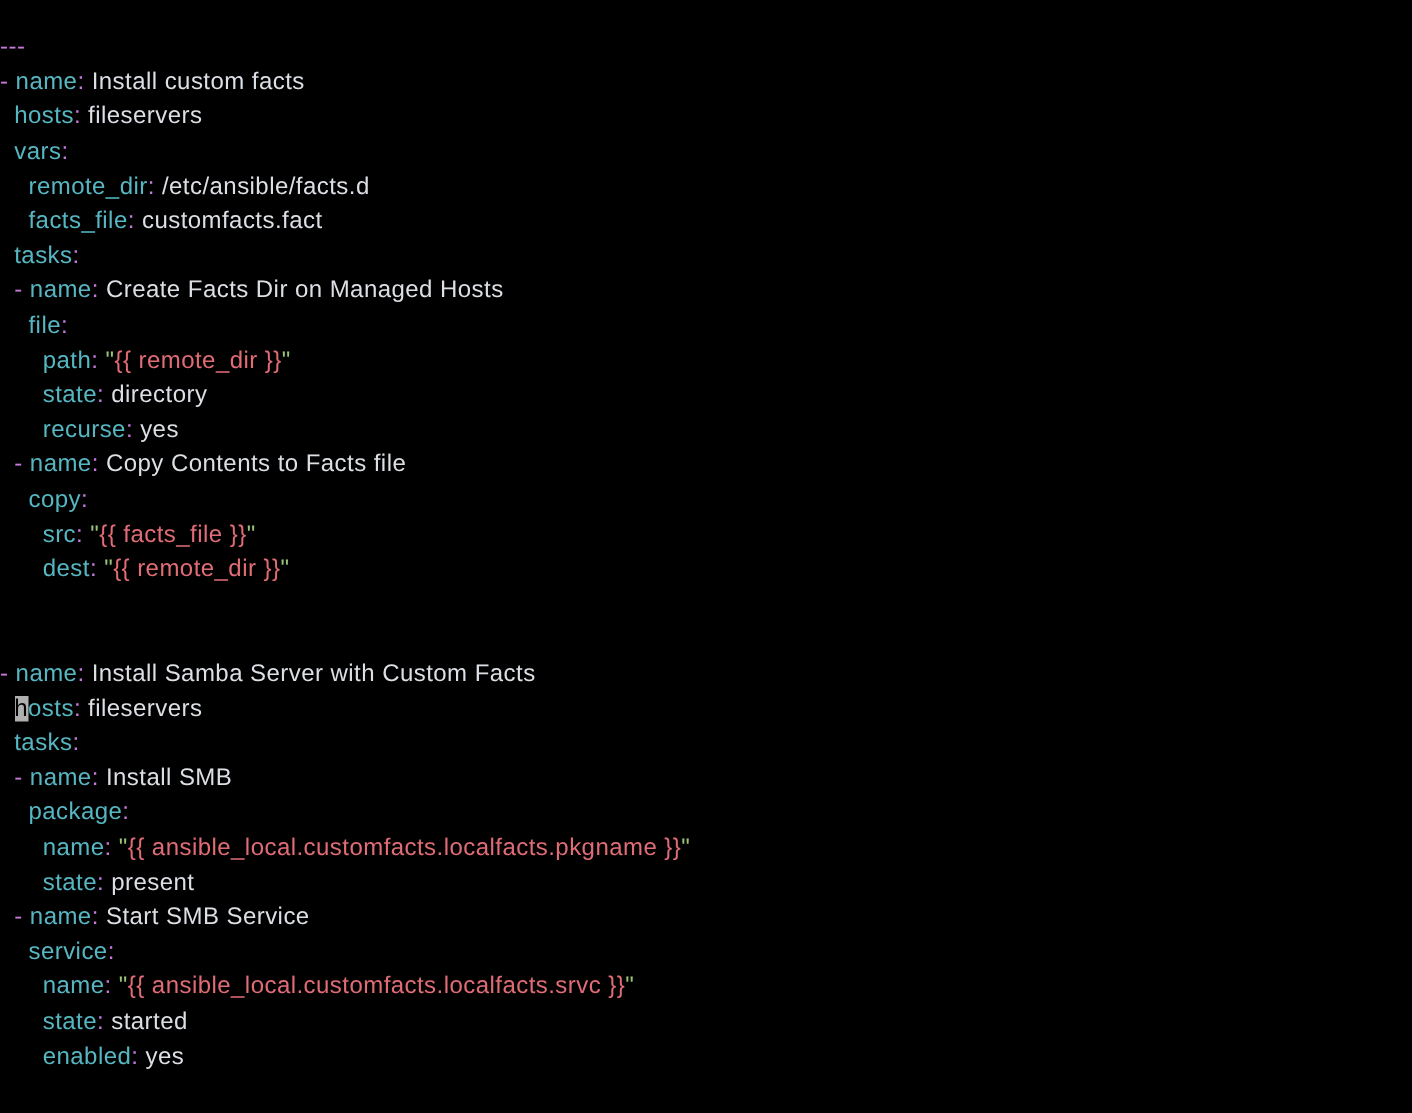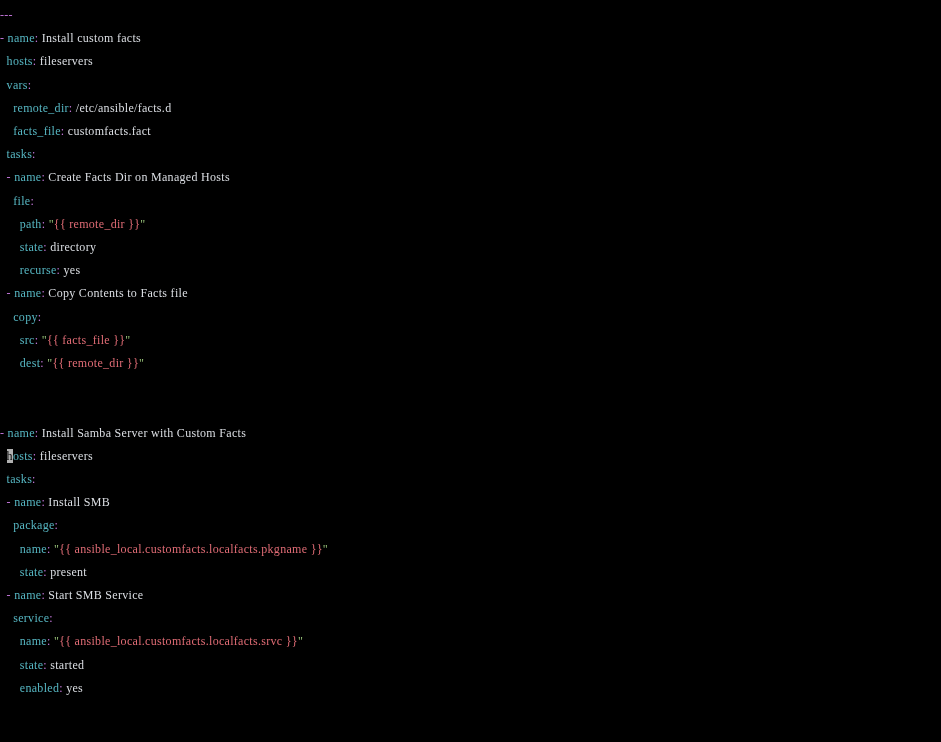--- a/index.html
+++ b/index.html
@@ -1,20 +1,20 @@
 <!DOCTYPE html>
 <html><head>
 <meta charset="utf-8">
 <style>
   html,body{margin:0;padding:0;background:#000;width:941px;height:742px;overflow:hidden;}
   pre{
     margin:0;
-    padding:4px 0 0 0;
-    font-family:Liberation Serif, serif;
-    font-size:12px;
+    padding:20px 0 0 0;
+    font-family:Liberation Sans, sans-serif;
+    font-size:16px;
     line-height:23.2px;
     letter-spacing:0.3px;
     color:#e0e0e0;
     white-space:pre;
   }
   .p  { color:#c678dd; }   
   .c  { color:#56b6c2; }   
   .w  { color:#dcdfe4; }   
   .g  { color:#98c379; }   
   .r  { color:#e06c75; }   

